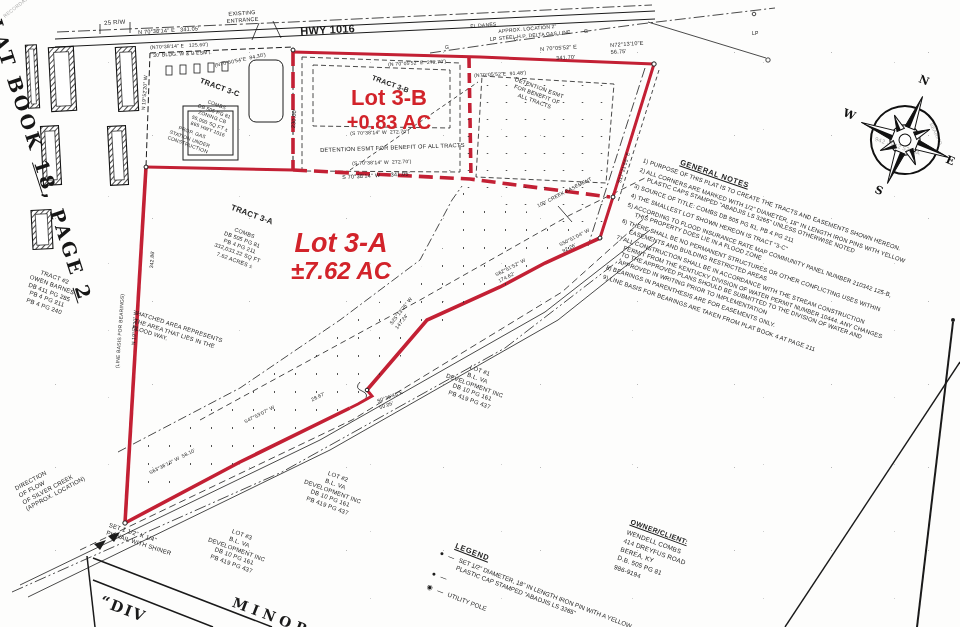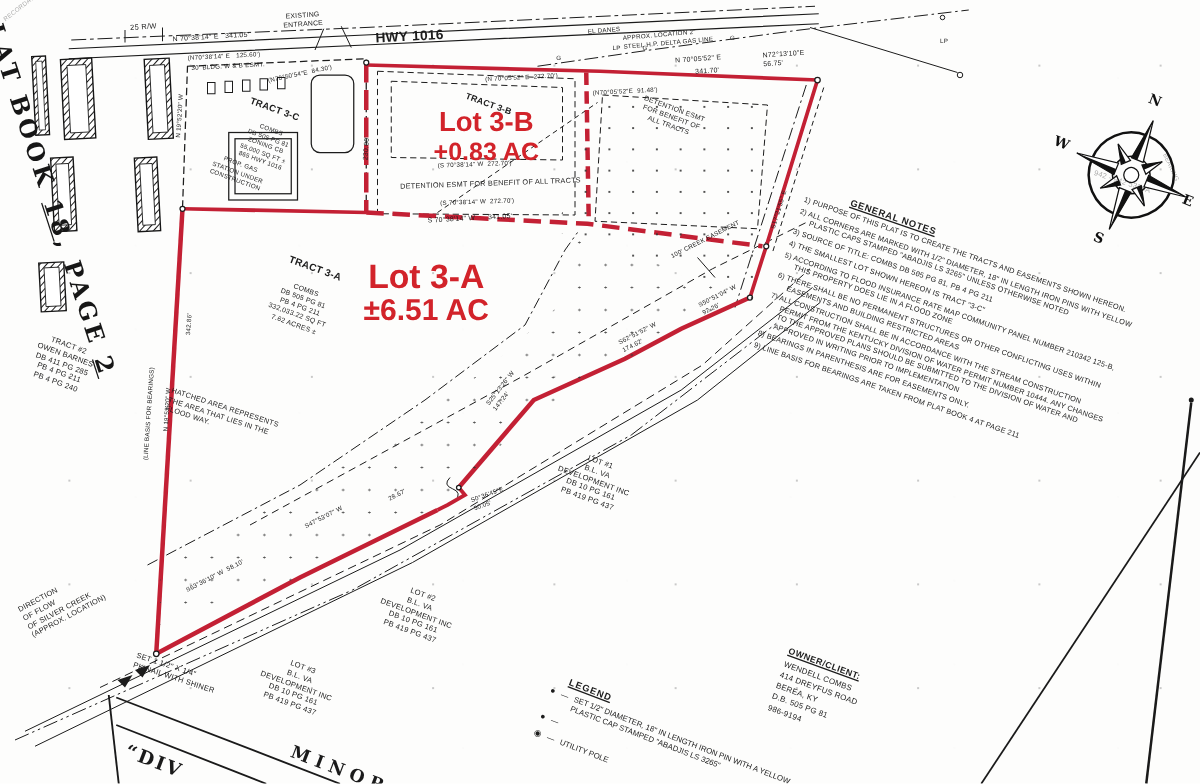--- a/index.html
+++ b/index.html
@@ -31,21 +31,21 @@
   #hatch-pocket{left:440px;top:60px;width:185px;height:195px;
     clip-path:polygon(40px 12px,174px 25px,162px 180px,5px 125px);
     background:radial-gradient(#333 .7px, transparent 1.1px) 0 0/19px 17px;}
   #hatch-band{left:110px;top:180px;width:545px;height:352px;
     clip-path:polygon(335px 2px,490px 58px,435px 83px,372px 119px,317px 150px,257px 210px,240px 228px,130px 282px,18px 320px,18px 272px,95px 232px,190px 175px,280px 115px,342px 60px);
     background:radial-gradient(#333 .7px, transparent 1.1px) 7px 5px/21px 18px;}
   .lot-overlay{position:absolute;color:var(--lot-label-red);font-weight:700;text-align:center;line-height:1.12;}
   #lot3b-label{left:333px;top:86px;width:112px;}
   #lot3b-label .lot-name{font-size:22px;}
   #lot3b-label .lot-area{font-size:20px;}
-  #lot3a-label{left:275px;top:206px;width:132px;}
+  #lot3a-label{left:275px;top:228px;width:132px;font-style:italic;}
   #lot3a-label .lot-name{font-size:27px;}
   #lot3a-label .lot-area{font-size:24px;}
   .sheet-block{position:absolute;transform-origin:0 0;color:var(--ink);}
   #notes-block{left:648px;top:146px;width:285px;transform:rotate(19deg);}
   #notes-block .blk-head{font-weight:700;font-size:7.5px;text-decoration:underline;margin:0 0 3px 36px;letter-spacing:.6px;}
   .note-item{font-size:5.9px;line-height:1.25;margin-bottom:2.5px;padding-left:10px;text-indent:-10px;letter-spacing:.15px;}
   #legend-block{left:446px;top:537px;width:215px;transform:rotate(21deg);}
   #legend-block .blk-head{font-weight:700;font-size:7.5px;text-decoration:underline;margin:0 0 4px 12px;letter-spacing:.8px;}
   .legend-row{display:flex;gap:5px;font-size:6.2px;line-height:1.3;margin-bottom:6px;align-items:flex-start;}
   .legend-sym{flex:0 0 auto;font-size:7px;line-height:1;}
@@ -334,21 +334,21 @@
       <div class="label" style="left: 490px; top: 36px; font-size: 5px; transform: rotate(0deg);">LP</div>
       <div class="label" style="left: 752px; top: 30px; font-size: 5px; transform: rotate(0deg);">LP</div>
     </div>
 
   <div class="lot-overlay" id="lot3b-label">
     <div class="lot-name">Lot 3-B</div>
     <div class="lot-area">+0.83 AC</div>
   </div>
   <div class="lot-overlay" id="lot3a-label">
     <div class="lot-name">Lot 3-A</div>
-    <div class="lot-area">±6.51 AC</div>
+    <div class="lot-area">±7.62 AC</div>
   </div>
 
   <div class="sheet-block" id="notes-block">
     <div class="blk-head">GENERAL NOTES</div>
     <div id="notes-items">
         <div class="note-item">1) PURPOSE OF THIS PLAT IS TO CREATE THE TRACTS AND EASEMENTS SHOWN HEREON.</div>
         <div class="note-item">2) ALL CORNERS ARE MARKED WITH 1/2" DIAMETER, 18" IN LENGTH IRON PINS WITH YELLOW PLASTIC CAPS STAMPED "ABADJIS LS 3265" UNLESS OTHERWISE NOTED</div>
         <div class="note-item">3) SOURCE OF TITLE: COMBS DB 505 PG 81, PB 4 PG 211</div>
         <div class="note-item">4) THE SMALLEST LOT SHOWN HEREON IS TRACT "3-C"</div>
         <div class="note-item">5) ACCORDING TO FLOOD INSURANCE RATE MAP COMMUNITY PANEL NUMBER 210342 125-B, THIS PROPERTY DOES LIE IN A FLOOD ZONE</div>

